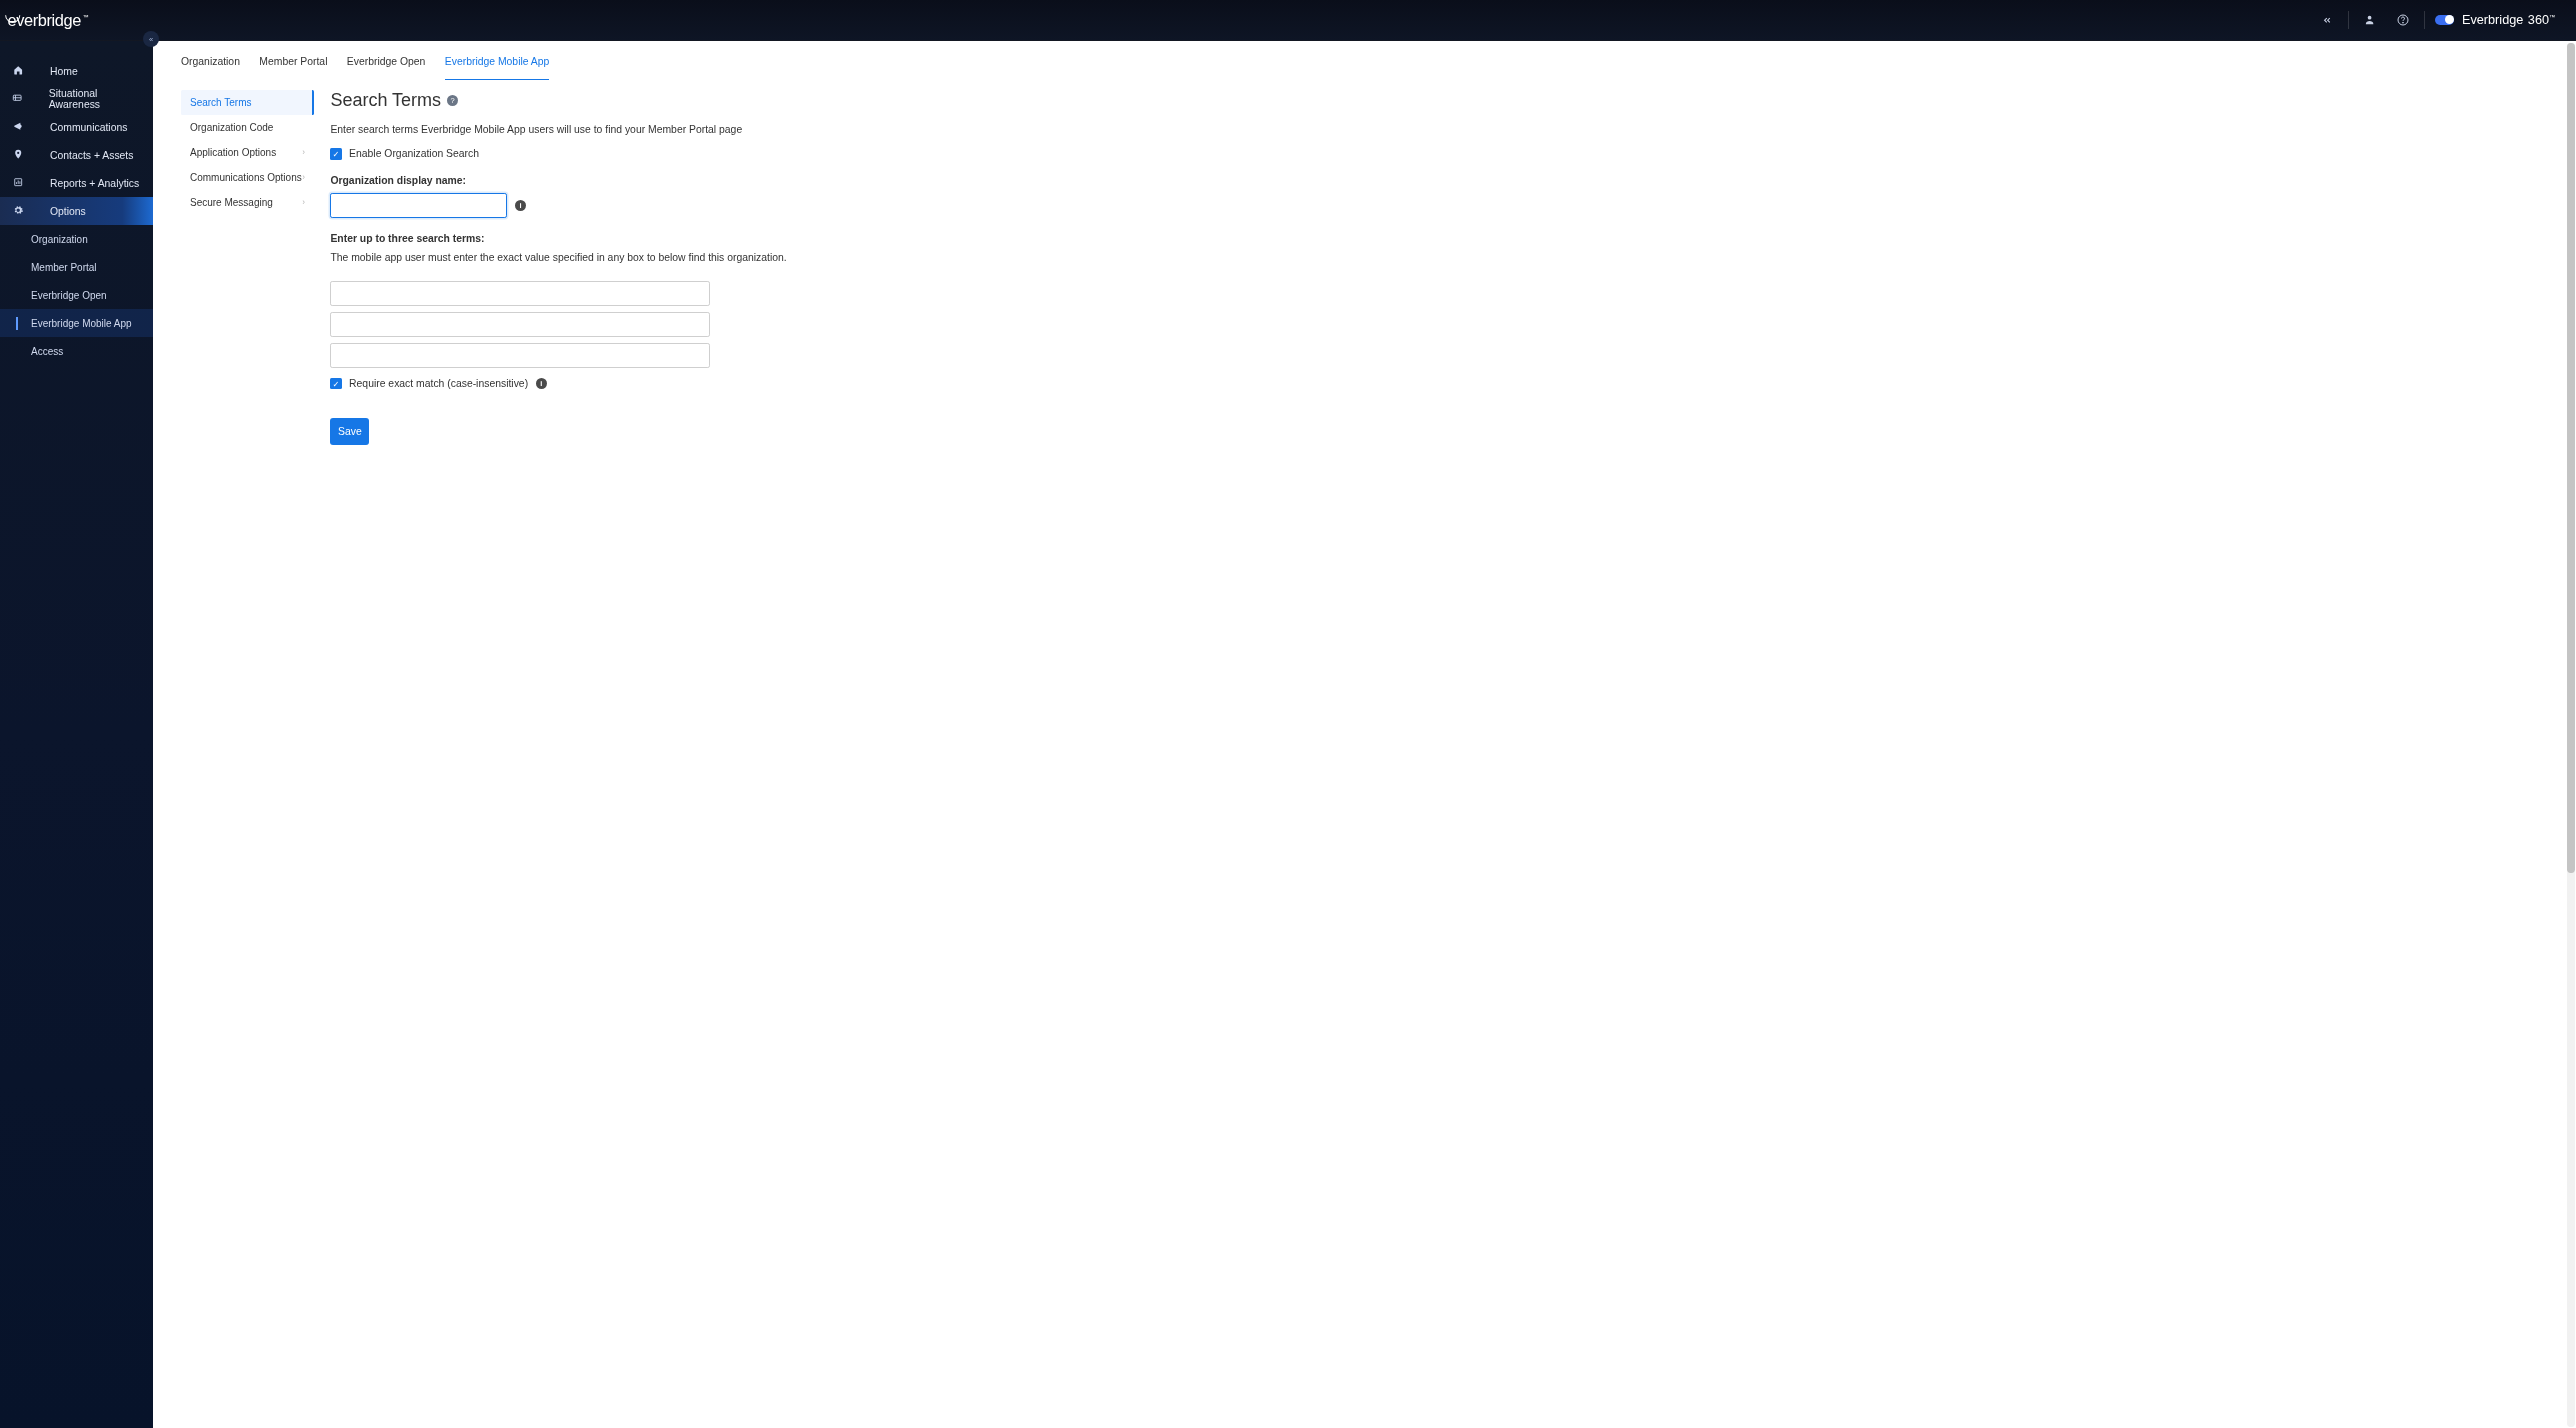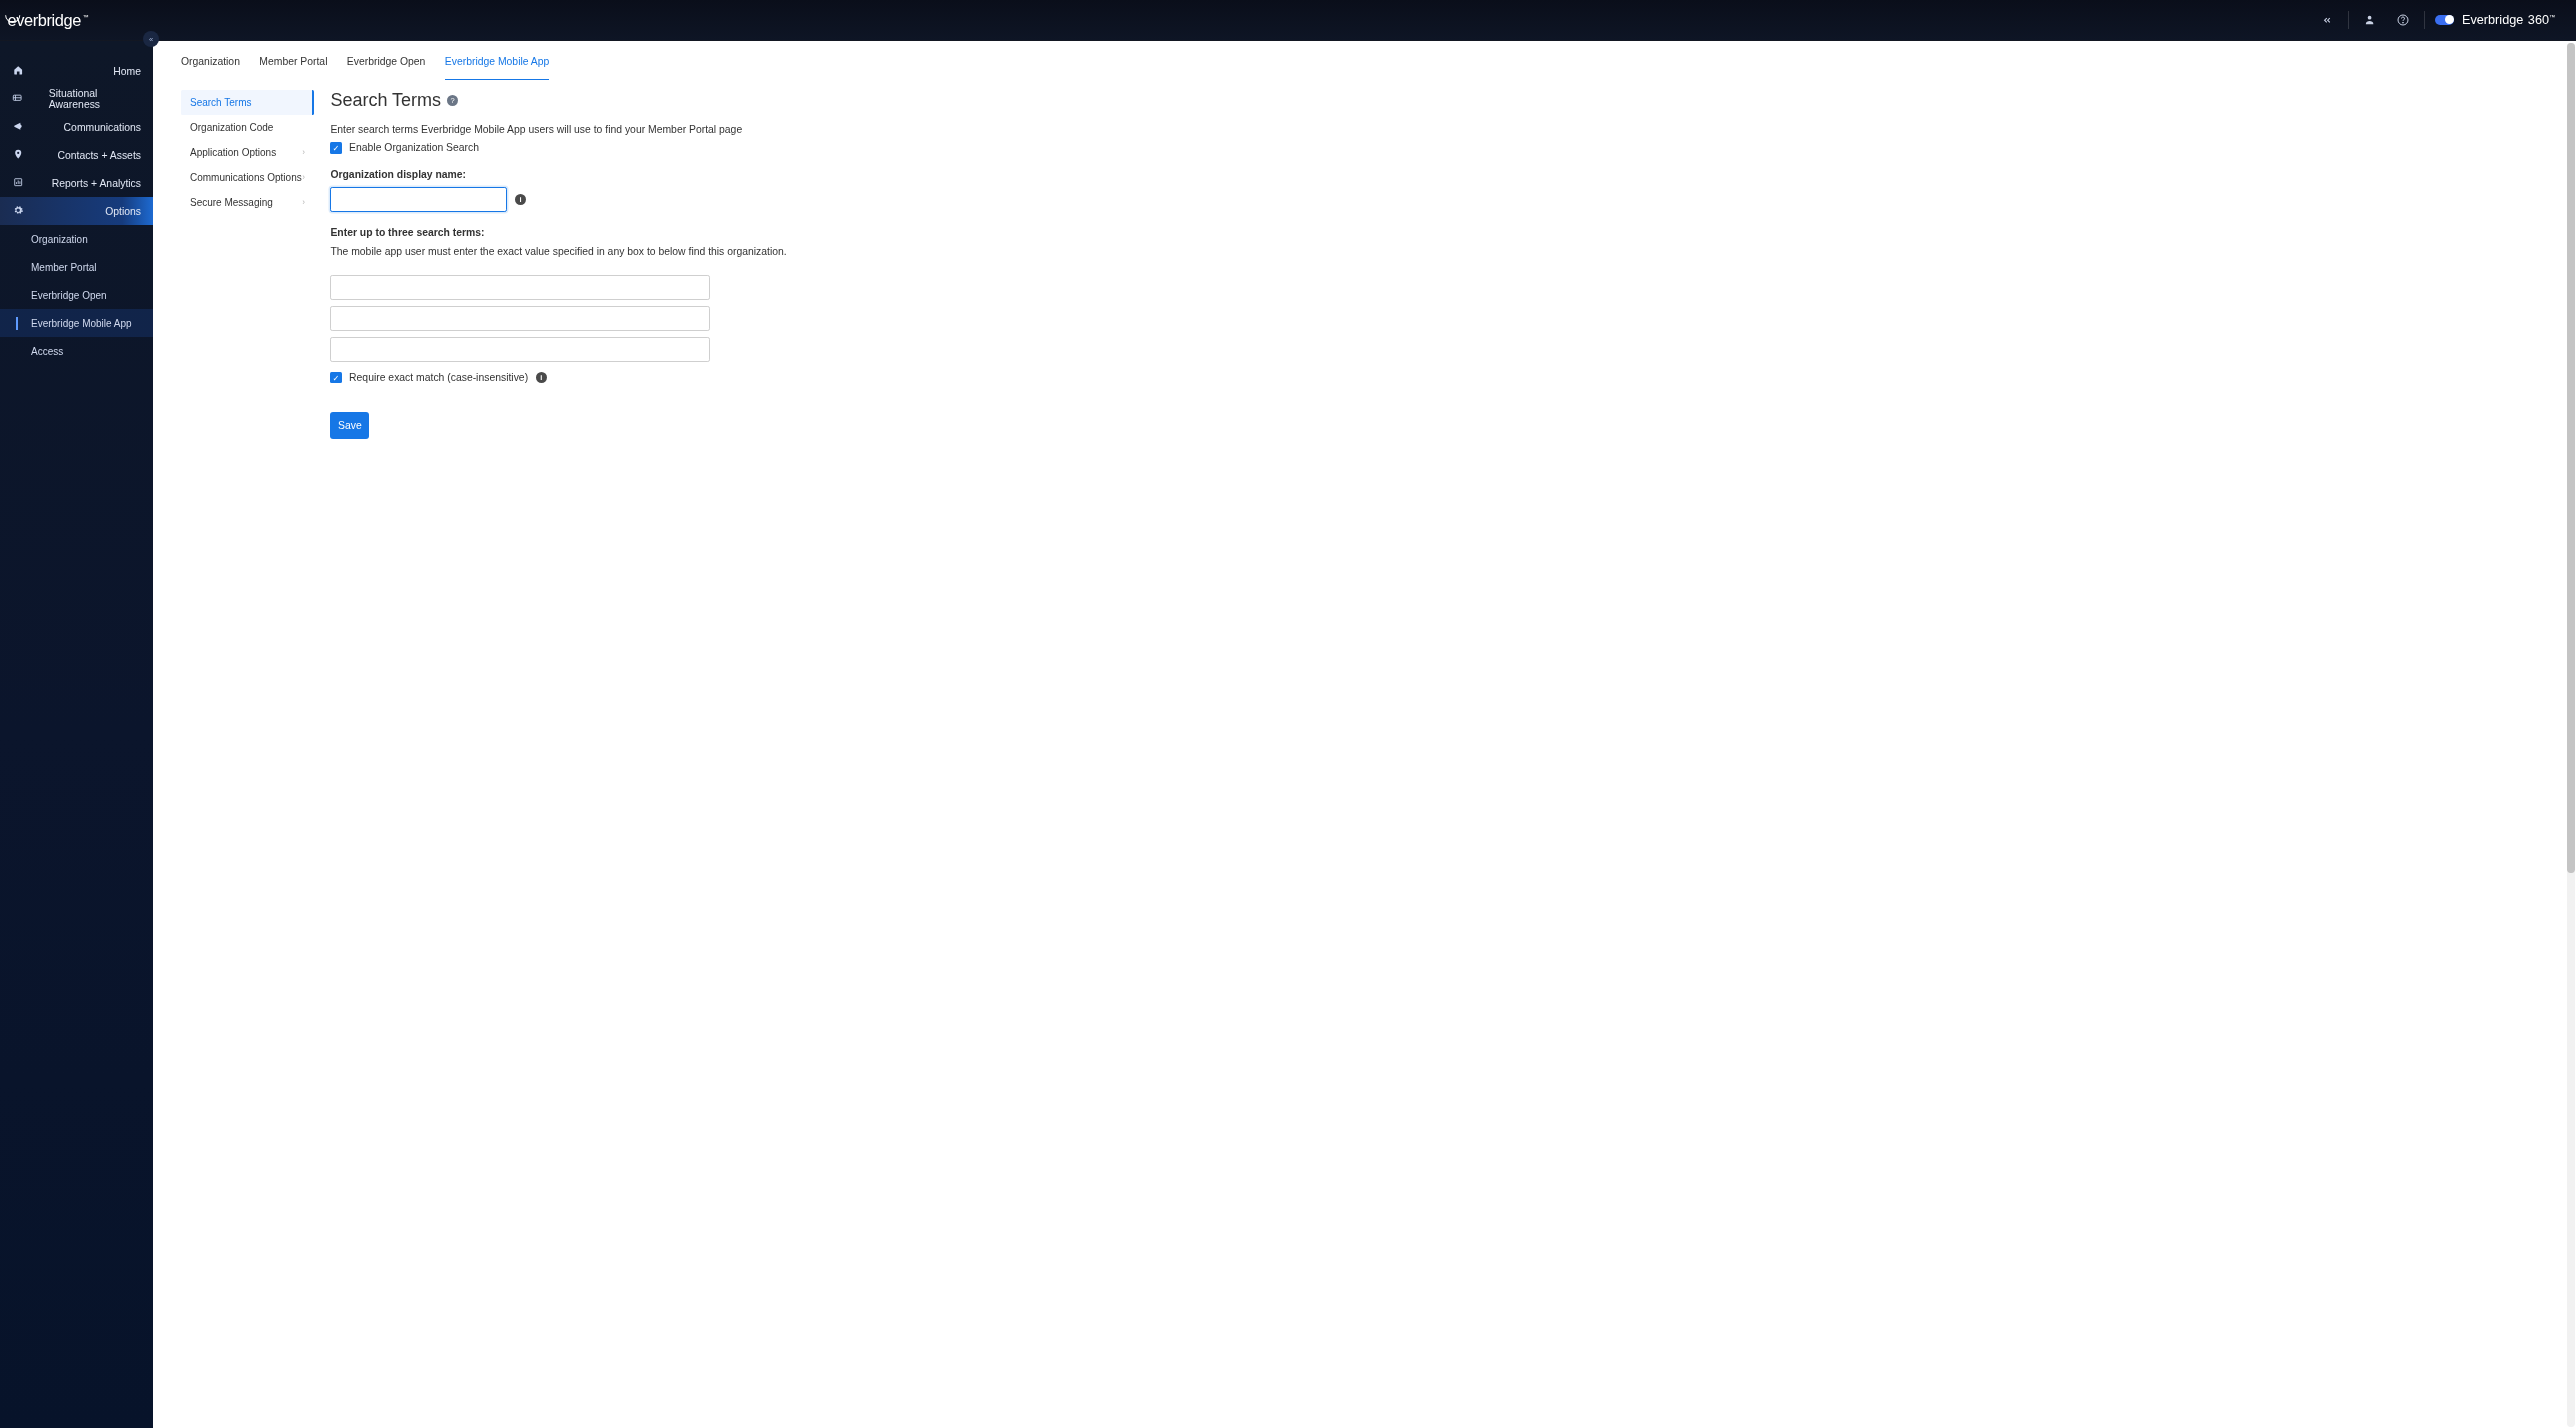--- a/index.html
+++ b/index.html
@@ -106,21 +106,20 @@
       font-size:10.4px;
     }
     .nav-item, .nav-sub {
       display:flex;
       align-items:center;
       height:28px;
       padding:0 12px;
       gap:26px;
       cursor:pointer;
       color:#e2e8f5;
-      justify-content:space-between;
     }
     .nav-item .nav-icon { width:12px; text-align:center; color:#cbd6ef; font-size:10.4px; }
     .nav-item.active {
       background: linear-gradient(90deg, #1a2c52 0%, #163b7d 80%, #1d6ad1 100%);
     }
     .nav-sub { padding-left:31px; font-size:10px; color:#d0d9ee; }
     .nav-sub.active {
       background:rgba(30,80,170,0.25);
       position:relative;
     }
@@ -187,21 +186,21 @@
     }
 
     
     .form-area { flex:1; max-width:701px; }
     .section-title { font-size:18px; font-weight:500; display:flex; align-items:center; gap:6px; margin-bottom:13.4px; }
     .help-circle {
       width:11.2px; height:11.2px; border-radius:50%;
       background:#6b7686; color:#fff;
       font-size:7.5px; display:flex; align-items:center; justify-content:center;
     }
-    .form-desc { font-size:10.4px; margin-bottom:7px; }
+    .form-desc { font-size:10.4px; margin-bottom:13px; }
     .check-row { display:flex; align-items:center; gap:7.5px; margin-bottom:15px; font-size:10.4px; }
     .check {
       width:11.2px; height:11.2px;
       background:#1677e6; border-radius:1.5px;
       display:flex; align-items:center; justify-content:center;
       color:#fff; font-size:8.2px;
       cursor:pointer;
     }
     .field-label { font-weight:700; font-size:10.4px; margin-bottom:7.5px; }
     .input-row { display:flex; align-items:center; gap:7.5px; margin-bottom:15px; }

